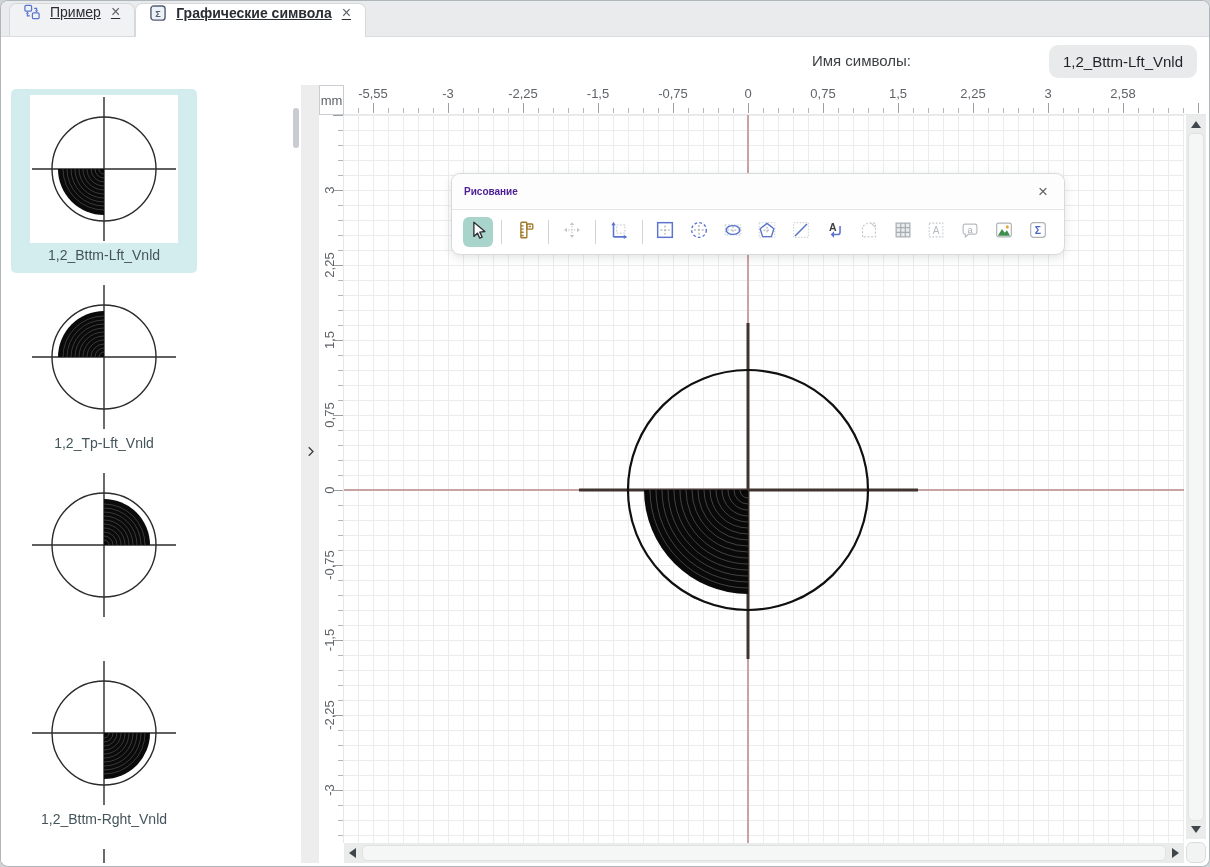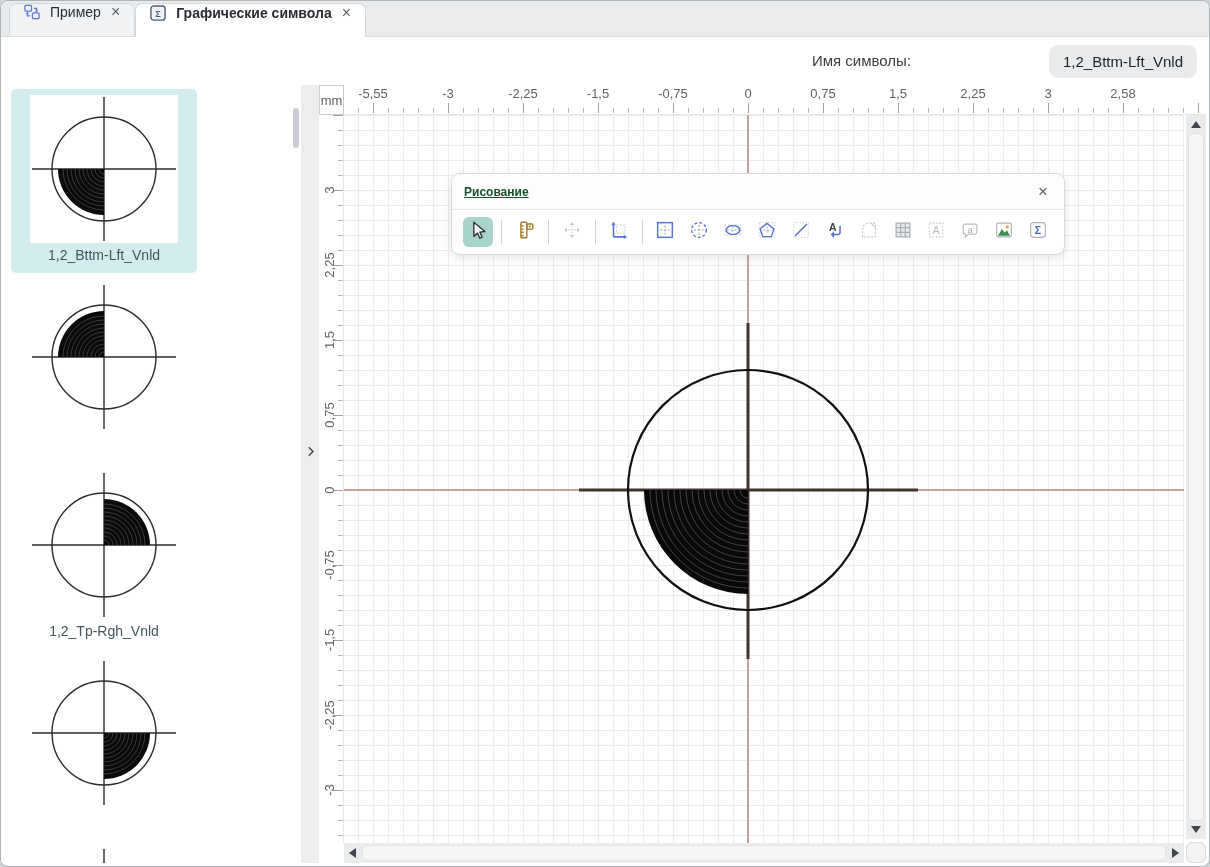--- a/index.html
+++ b/index.html
@@ -6,21 +6,21 @@
   body { background:#cfd4d6; font-family:"Liberation Sans", sans-serif; }
   .window{
     position:relative; width:1210px; height:867px; background:#fff;
     border:1px solid #aeb6ba; border-radius:8px; overflow:hidden;
   }
   
   .tabbar{position:absolute;left:0;top:0;width:1210px;height:36px;background:#e9ebed;
     border-bottom:1px solid #d9dcdf; display:flex; align-items:flex-end; padding-left:8px; z-index:20;}
   .tab{height:33px; display:flex; align-items:center; gap:8px; padding:0 12px 16px 12px;
     border:1px solid #d6d9dc; border-bottom:none; border-radius:7px 7px 0 0;
-    background:#f0f2f4; font-size:14px; color:#2a2e32; cursor:pointer; position:relative;}
+    background:#f0f2f4; font-size:14px; color:#2a2e32; cursor:pointer; position:relative;text-decoration:underline;}
   .tab.active{background:#fff; font-weight:bold; margin-bottom:-1px; height:34px; z-index:21;}
   .tab .close{font-size:16px; color:#5f6368; font-weight:normal; padding:0 2px; line-height:1;}
   .tab .icon svg{display:block}
   
   .side-toolbar{position:absolute;left:0;top:36px;width:300px;height:52px;background:#fff;}
   .sbtn{position:absolute;top:10px;width:48px;height:34px;border-radius:9px;background:#eff0f2;
     display:flex;align-items:center;justify-content:center;cursor:pointer;}
   .dropdown{position:absolute;left:178px;top:10px;width:118px;height:34px;border-radius:9px;background:#eff0f2;
     display:flex;align-items:center;justify-content:space-between;padding:0 8px 0 12px;font-size:15px;color:#2a2e32;cursor:pointer;}
   .symbol-list{position:absolute;left:0;top:88px;width:300px;height:774px;overflow:hidden;background:#fff;}
@@ -52,21 +52,21 @@
   
   .canvas{position:absolute;left:343px;top:114px;width:840px;height:728px;background-color:#fff;
     background-image:linear-gradient(to right,#ececec 1px,transparent 1px),linear-gradient(to bottom,#ececec 1px,transparent 1px);
     background-size:15px 15px;background-position:14px 0;}
   .canvas-svg{position:absolute;left:343px;top:114px;z-index:1;}
   
   .panel{position:absolute;left:450px;top:172px;width:614px;background:#fff;border:1px solid #d7d9db;border-radius:9px;
     box-shadow:0 3px 10px rgba(60,64,67,.14);z-index:10;}
   .panel-header{height:36px;display:flex;align-items:center;justify-content:space-between;padding:0 12px;
     border-bottom:1px solid #e4e6e8;cursor:move;border-radius:9px 9px 0 0;background:#fdfdfd;}
-  .panel-title{font-size:12px;font-weight:bold;color:#14532d;text-decoration:underline;}
+  .panel-title{font-size:10px;font-weight:bold;color:#4c1d95;}
   .panel-close{font-size:17px;color:#5f6368;cursor:pointer;line-height:1;padding:2px 4px;}
   .tools{display:flex;align-items:center;padding:7px 9px;}
   .tool{width:30px;height:30px;border-radius:6px;display:flex;align-items:center;justify-content:center;margin:0 2px;cursor:pointer;}
   .tool.selected{background:#a9d4cc;}
   .tool.disabled{cursor:default;}
   .tsep{width:1px;height:24px;background:#d0d2d5;margin:0 6px;}
   
   .h-scroll{position:absolute;left:343px;top:842px;width:840px;height:20px;background:#eaebeb;z-index:5;}
   .h-thumb{position:absolute;left:18px;top:2px;width:804px;height:16px;background:#f5f6f6;border:1px solid #e0e2e2;border-radius:5px;}
   .v-scroll{position:absolute;left:1185px;top:114px;width:20px;height:724px;background:#eaebeb;z-index:5;}
@@ -151,20 +151,21 @@
             <circle cx="0" cy="0" r="13"></circle>
             <circle cx="0" cy="0" r="17"></circle>
             <circle cx="0" cy="0" r="21"></circle>
             <circle cx="0" cy="0" r="25"></circle>
             <circle cx="0" cy="0" r="29"></circle>
             <circle cx="0" cy="0" r="33"></circle>
             <circle cx="0" cy="0" r="37"></circle>
             <circle cx="0" cy="0" r="41"></circle>
           </g>
   </svg>
+        <span class="card-label">1,2_Tp-Lft_Vnld</span>
       </div>
       <div class="card">
         <svg class="thumb" viewBox="-74 -74 148 148">
     <line x1="-72" y1="0" x2="72" y2="0" stroke="#2b2b2b" stroke-width="1.4"></line>
     <line x1="0" y1="-72" x2="0" y2="72" stroke="#2b2b2b" stroke-width="1.4"></line>
     <circle cx="0" cy="0" r="52" fill="none" stroke="#2b2b2b" stroke-width="1.4"></circle>
     <clipPath id="cp3">
             <path d="M0 0 L46 0 A46 46 0 0 0 0 -46 Z"></path>
           </clipPath>
     <path d="M0 0 L46 0 A46 46 0 0 0 0 -46 Z" fill="#0a0a0a"></path>
@@ -174,21 +175,20 @@
             <circle cx="0" cy="0" r="13"></circle>
             <circle cx="0" cy="0" r="17"></circle>
             <circle cx="0" cy="0" r="21"></circle>
             <circle cx="0" cy="0" r="25"></circle>
             <circle cx="0" cy="0" r="29"></circle>
             <circle cx="0" cy="0" r="33"></circle>
             <circle cx="0" cy="0" r="37"></circle>
             <circle cx="0" cy="0" r="41"></circle>
           </g>
   </svg>
-        <span class="card-label">1,2_Tp-Rgh_Vnld</span>
       </div>
       <div class="card">
         <svg class="thumb" viewBox="-74 -74 148 148">
     <line x1="-72" y1="0" x2="72" y2="0" stroke="#2b2b2b" stroke-width="1.4"></line>
     <line x1="0" y1="-72" x2="0" y2="72" stroke="#2b2b2b" stroke-width="1.4"></line>
     <circle cx="0" cy="0" r="52" fill="none" stroke="#2b2b2b" stroke-width="1.4"></circle>
     <clipPath id="cp4">
             <path d="M0 0 L0 46 A46 46 0 0 0 46 0 Z"></path>
           </clipPath>
     <path d="M0 0 L0 46 A46 46 0 0 0 46 0 Z" fill="#0a0a0a"></path>
@@ -198,20 +198,21 @@
             <circle cx="0" cy="0" r="13"></circle>
             <circle cx="0" cy="0" r="17"></circle>
             <circle cx="0" cy="0" r="21"></circle>
             <circle cx="0" cy="0" r="25"></circle>
             <circle cx="0" cy="0" r="29"></circle>
             <circle cx="0" cy="0" r="33"></circle>
             <circle cx="0" cy="0" r="37"></circle>
             <circle cx="0" cy="0" r="41"></circle>
           </g>
   </svg>
+        <span class="card-label">1,2_Bttm-Rght_Vnld</span>
       </div>
       <div class="card">
         <svg class="thumb" viewBox="-74 -74 148 148">
     <line x1="-72" y1="0" x2="72" y2="0" stroke="#2b2b2b" stroke-width="1.4"></line>
     <line x1="0" y1="-72" x2="0" y2="72" stroke="#2b2b2b" stroke-width="1.4"></line>
     <circle cx="0" cy="0" r="52" fill="none" stroke="#2b2b2b" stroke-width="1.4"></circle>
     <clipPath id="cp5">
             <path d="M0 0 L-46 0 A46 46 0 0 0 0 46 Z"></path>
           </clipPath>
     <path d="M0 0 L-46 0 A46 46 0 0 0 0 46 Z" fill="#0a0a0a"></path>

